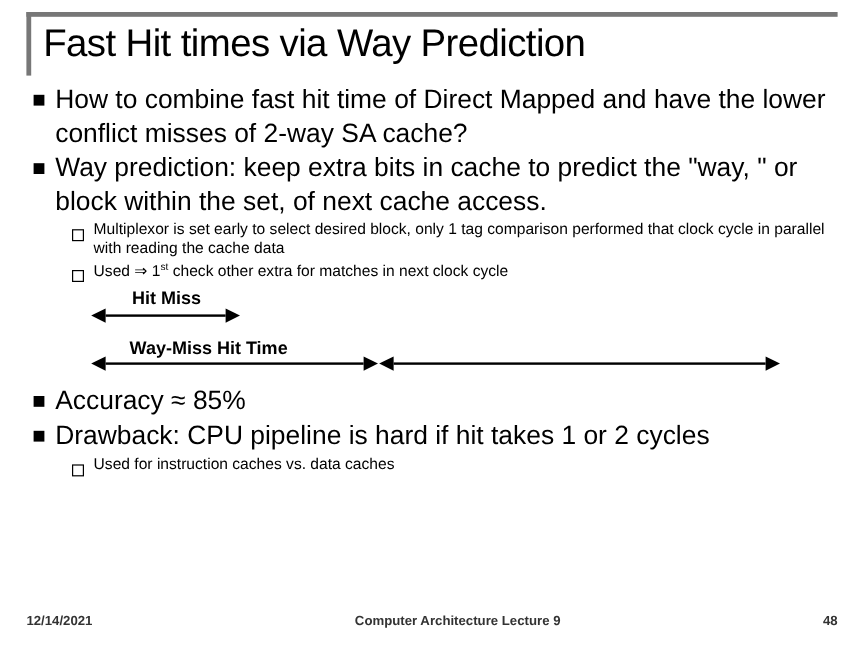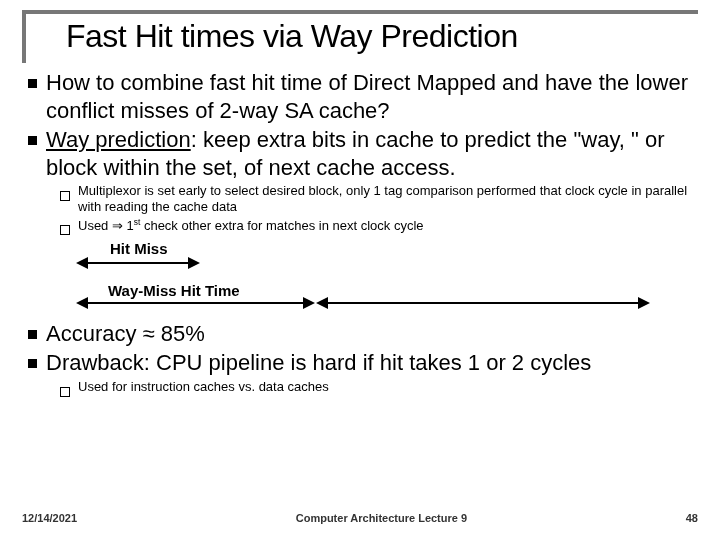--- a/index.html
+++ b/index.html
@@ -21,21 +21,20 @@
   .title-wrap {
     border-top: 4px solid #777;
     border-left: 4px solid #777;
     padding: 4px 0 8px 10px;
     margin-bottom: 6px;
   }
   .title {
     font-size: 32px;
     font-weight: 400;
     letter-spacing: -0.5px;
-    margin-left: 30px;
   }
   .content {
     font-size: 22px;
     line-height: 1.25;
     padding-left: 2px;
   }
   .b1 {
     position: relative;
     padding-left: 22px;
     margin-bottom: 2px;
@@ -58,21 +57,21 @@
   }
   .b2::before {
     content: "";
     position: absolute;
     left: 36px;
     top: 8px;
     width: 8px;
     height: 8px;
     border: 1.5px solid #000;
   }
-  .underline { text-decoration: underline; }
+  .underline { }
   .sup { font-size: 0.65em; vertical-align: super; }
   .diagram {
     position: relative;
     margin: 8px 0 6px 54px;
     height: 72px;
   }
   .arrow-line {
     position: absolute;
     height: 2px;
     background: #000;

